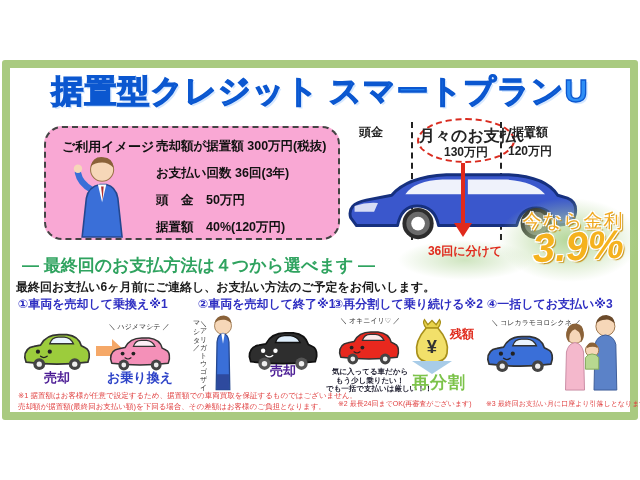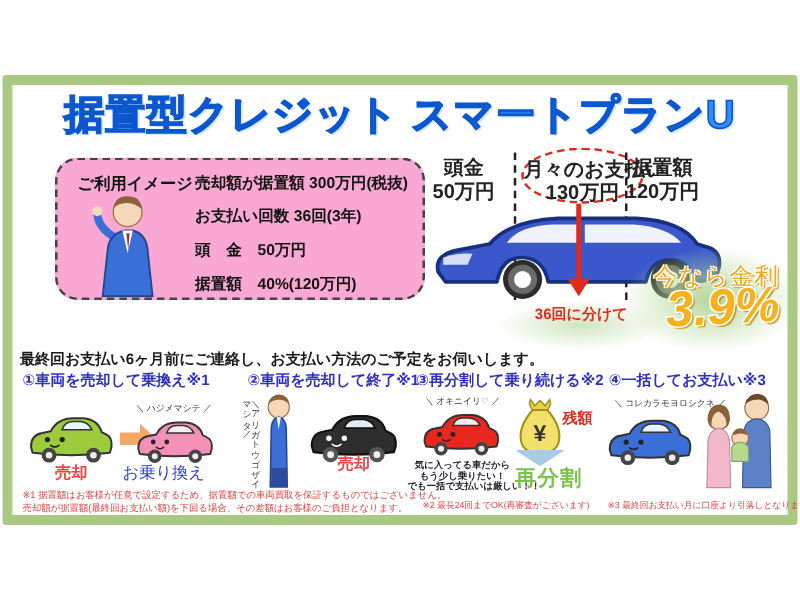--- a/index.html
+++ b/index.html
@@ -13,21 +13,21 @@
 
   .title { left:0; right:0; top:70px; text-align:center; font-size:32px; font-weight:bold;
            color:#2e8ef5; -webkit-text-stroke:1.3px #0b57d0; letter-spacing:1px;
            text-shadow:2px 2px 0 rgba(210,230,255,.9); white-space:nowrap; }
 
   .usage-box { left:44px; top:126px; width:296px; height:114px;
                border:2px dashed #444; border-radius:18px; background:#f9a8d4; }
   .usage-label { left:16px; top:10px; font-size:13px; font-weight:bold; color:#111; }
   .u-line { left:110px; width:182px; font-size:12.5px; font-weight:bold; color:#111; white-space:nowrap; }
 
-  .col-label { font-size:16px; font-weight:bold; color:#222; text-align:center; white-space:nowrap; }
+  .col-label { font-size:12px; font-weight:bold; color:#222; text-align:center; white-space:nowrap; }
   .ellipse { left:417px; top:118px; width:98px; height:45px; border:2px dashed #d92b1f; border-radius:50%; }
   .dash-v { width:0; border-left:2px dashed #222; top:122px; height:118px; }
 
   .arrow-stem { left:461px; top:163px; width:4px; height:62px; background:#e02a1c; }
   .arrow-head { left:454px; top:223px; width:0; height:0;
                 border-left:9px solid transparent; border-right:9px solid transparent;
                 border-top:14px solid #e02a1c; }
   .glow { background:radial-gradient(closest-side,#cfe5c0,rgba(255,255,255,0)); }
   .inst-note { width:134px; left:398px; text-align:center; font-size:12px; font-weight:bold; color:#e02a1c; }
 
@@ -37,22 +37,22 @@
   .rate-label { left:508px; top:208px; width:130px; text-align:center; font-size:19px; font-weight:normal;
                 color:#f0a81e; letter-spacing:1px; white-space:nowrap; }
   .rate-value { left:518px; top:224px; width:120px; text-align:center; font-size:40px; font-weight:bold;
                 font-style:italic; color:#f5b21e; transform:rotate(-3deg); }
 
   .heading { left:22px; top:254px; font-size:17px; font-weight:bold; color:#2fa35f; white-space:nowrap; }
   .subheading { left:16px; top:279px; font-size:12px; font-weight:bold; color:#1a1a1a; white-space:nowrap; }
 
   .opt-title { top:296px; font-size:12px; font-weight:bold; color:#2f2fc2; white-space:nowrap; }
   .speech { font-size:7px; color:#333; text-align:center; white-space:nowrap; }
-  .sell { color:#ef4444; font-weight:bold; font-size:13px; text-align:center; }
-  .result-blue { color:#2d43c8; font-weight:normal; font-size:13px; white-space:nowrap; }
+  .sell { color:#4c1d95; font-weight:bold; font-size:13px; text-align:center; }
+  .result-blue { color:#2d43c8; font-weight:bold; font-size:13px; text-align:center; white-space:nowrap; }
   .vtext { writing-mode:vertical-rl; text-orientation:upright; font-size:7px; color:#333; line-height:1; }
   .thought { font-size:7.5px; font-weight:bold; color:#223; text-align:center; line-height:1.15; white-space:nowrap; }
   .bag-label { font-size:12px; font-weight:bold; color:#e02a1c; }
   .redivide { font-size:17px; font-weight:bold; color:#7cc34a; letter-spacing:1px; white-space:nowrap; }
   .opt-note { font-size:7px; color:#e04040; white-space:nowrap; }
   .footnote { font-size:7.5px; color:#e04040; white-space:nowrap; }
 </style>
 </head>
 <body>
 
@@ -76,21 +76,20 @@
         <circle cx="32" cy="15" r="11" fill="#f6d7b8" stroke="#9a7248" stroke-width="1"></circle>
         <path d="M21 12 Q23 2 33 3 Q42 3 43 13 Q38 8 32 8 Q25 8 21 12 Z" fill="#8a6239"></path>
         <path d="M13 79 L17 42 Q19 31 30 29 L36 29 Q45 31 47 42 L51 79 Z" fill="#3a6fd8" stroke="#24478f" stroke-width="1.5"></path>
         <path d="M28 29 L36 29 L32 46 Z" fill="#fff"></path>
         <path d="M31 31 L33.5 31 L32.5 44 Z" fill="#b03030"></path>
       </svg>
     </span>
   </div>
 
   <div class="abs col-label" style="left:340px;top:124px;width:62px">頭金</div>
-  <div class="abs col-label" style="left:334px;top:143px;width:74px">50万円</div>
   <div class="abs ellipse"></div>
   <div class="abs col-label" style="left:419px;top:126px;width:94px;font-size:16px">月々のお支払い</div>
   <div class="abs col-label" style="left:419px;top:144px;width:94px">130万円</div>
   <div class="abs col-label" style="left:500px;top:124px;width:60px">据置額</div>
   <div class="abs col-label" style="left:494px;top:143px;width:72px">120万円</div>
   <div class="abs dash-v" style="left:411px"></div>
   <div class="abs dash-v" style="left:500px"></div>
 
   <span class="abs" style="left:344px;top:163px">
     <svg width="236" height="84" viewBox="0 0 240 86">
@@ -109,20 +108,21 @@
 
   <div class="abs arrow-stem"></div>
   <div class="abs arrow-head"></div>
   <div class="abs glow" style="left:398px;top:240px;width:134px;height:40px"></div>
   <div class="abs inst-note" style="top:243px">36回に分けて</div>
 
   <div class="abs rate-glow"></div>
   <div class="abs rate-label outline-white">今なら金利</div>
   <div class="abs rate-value outline-white">3.9%</div>
 
+  <div class="abs heading">― 最終回のお支払方法は４つから選べます ―</div>
   <div class="abs subheading">最終回お支払い6ヶ月前にご連絡し、お支払い方法のご予定をお伺いします。</div>
 
   <div class="abs opt-title" style="left:18px">①車両を売却して乗換え※1</div>
   <span class="abs" style="left:20px;top:328px">
     <svg width="74" height="46" viewBox="0 0 110 70">
       <path d="M6 45 Q6 30 20 28 L30 26 Q38 10 58 10 L70 10 Q88 12 92 27 L98 30 Q105 33 104 45 L102 52 Q55 58 8 52 Z" fill="#9ccc3c" stroke="#333" stroke-width="2.5" stroke-linejoin="round"></path>
       <path d="M44 24 Q47 14 57 14 L66 14 Q76 15 80 24 Z" fill="#eaf6ff" stroke="#333" stroke-width="2"></path>
       <circle cx="26" cy="36" r="3.2" fill="#222"></circle>
         <circle cx="44" cy="36" r="3.2" fill="#222"></circle>
       <path d="M30 43 Q35 47 40 43" stroke="#222" stroke-width="2" fill="none" stroke-linecap="round"></path>

